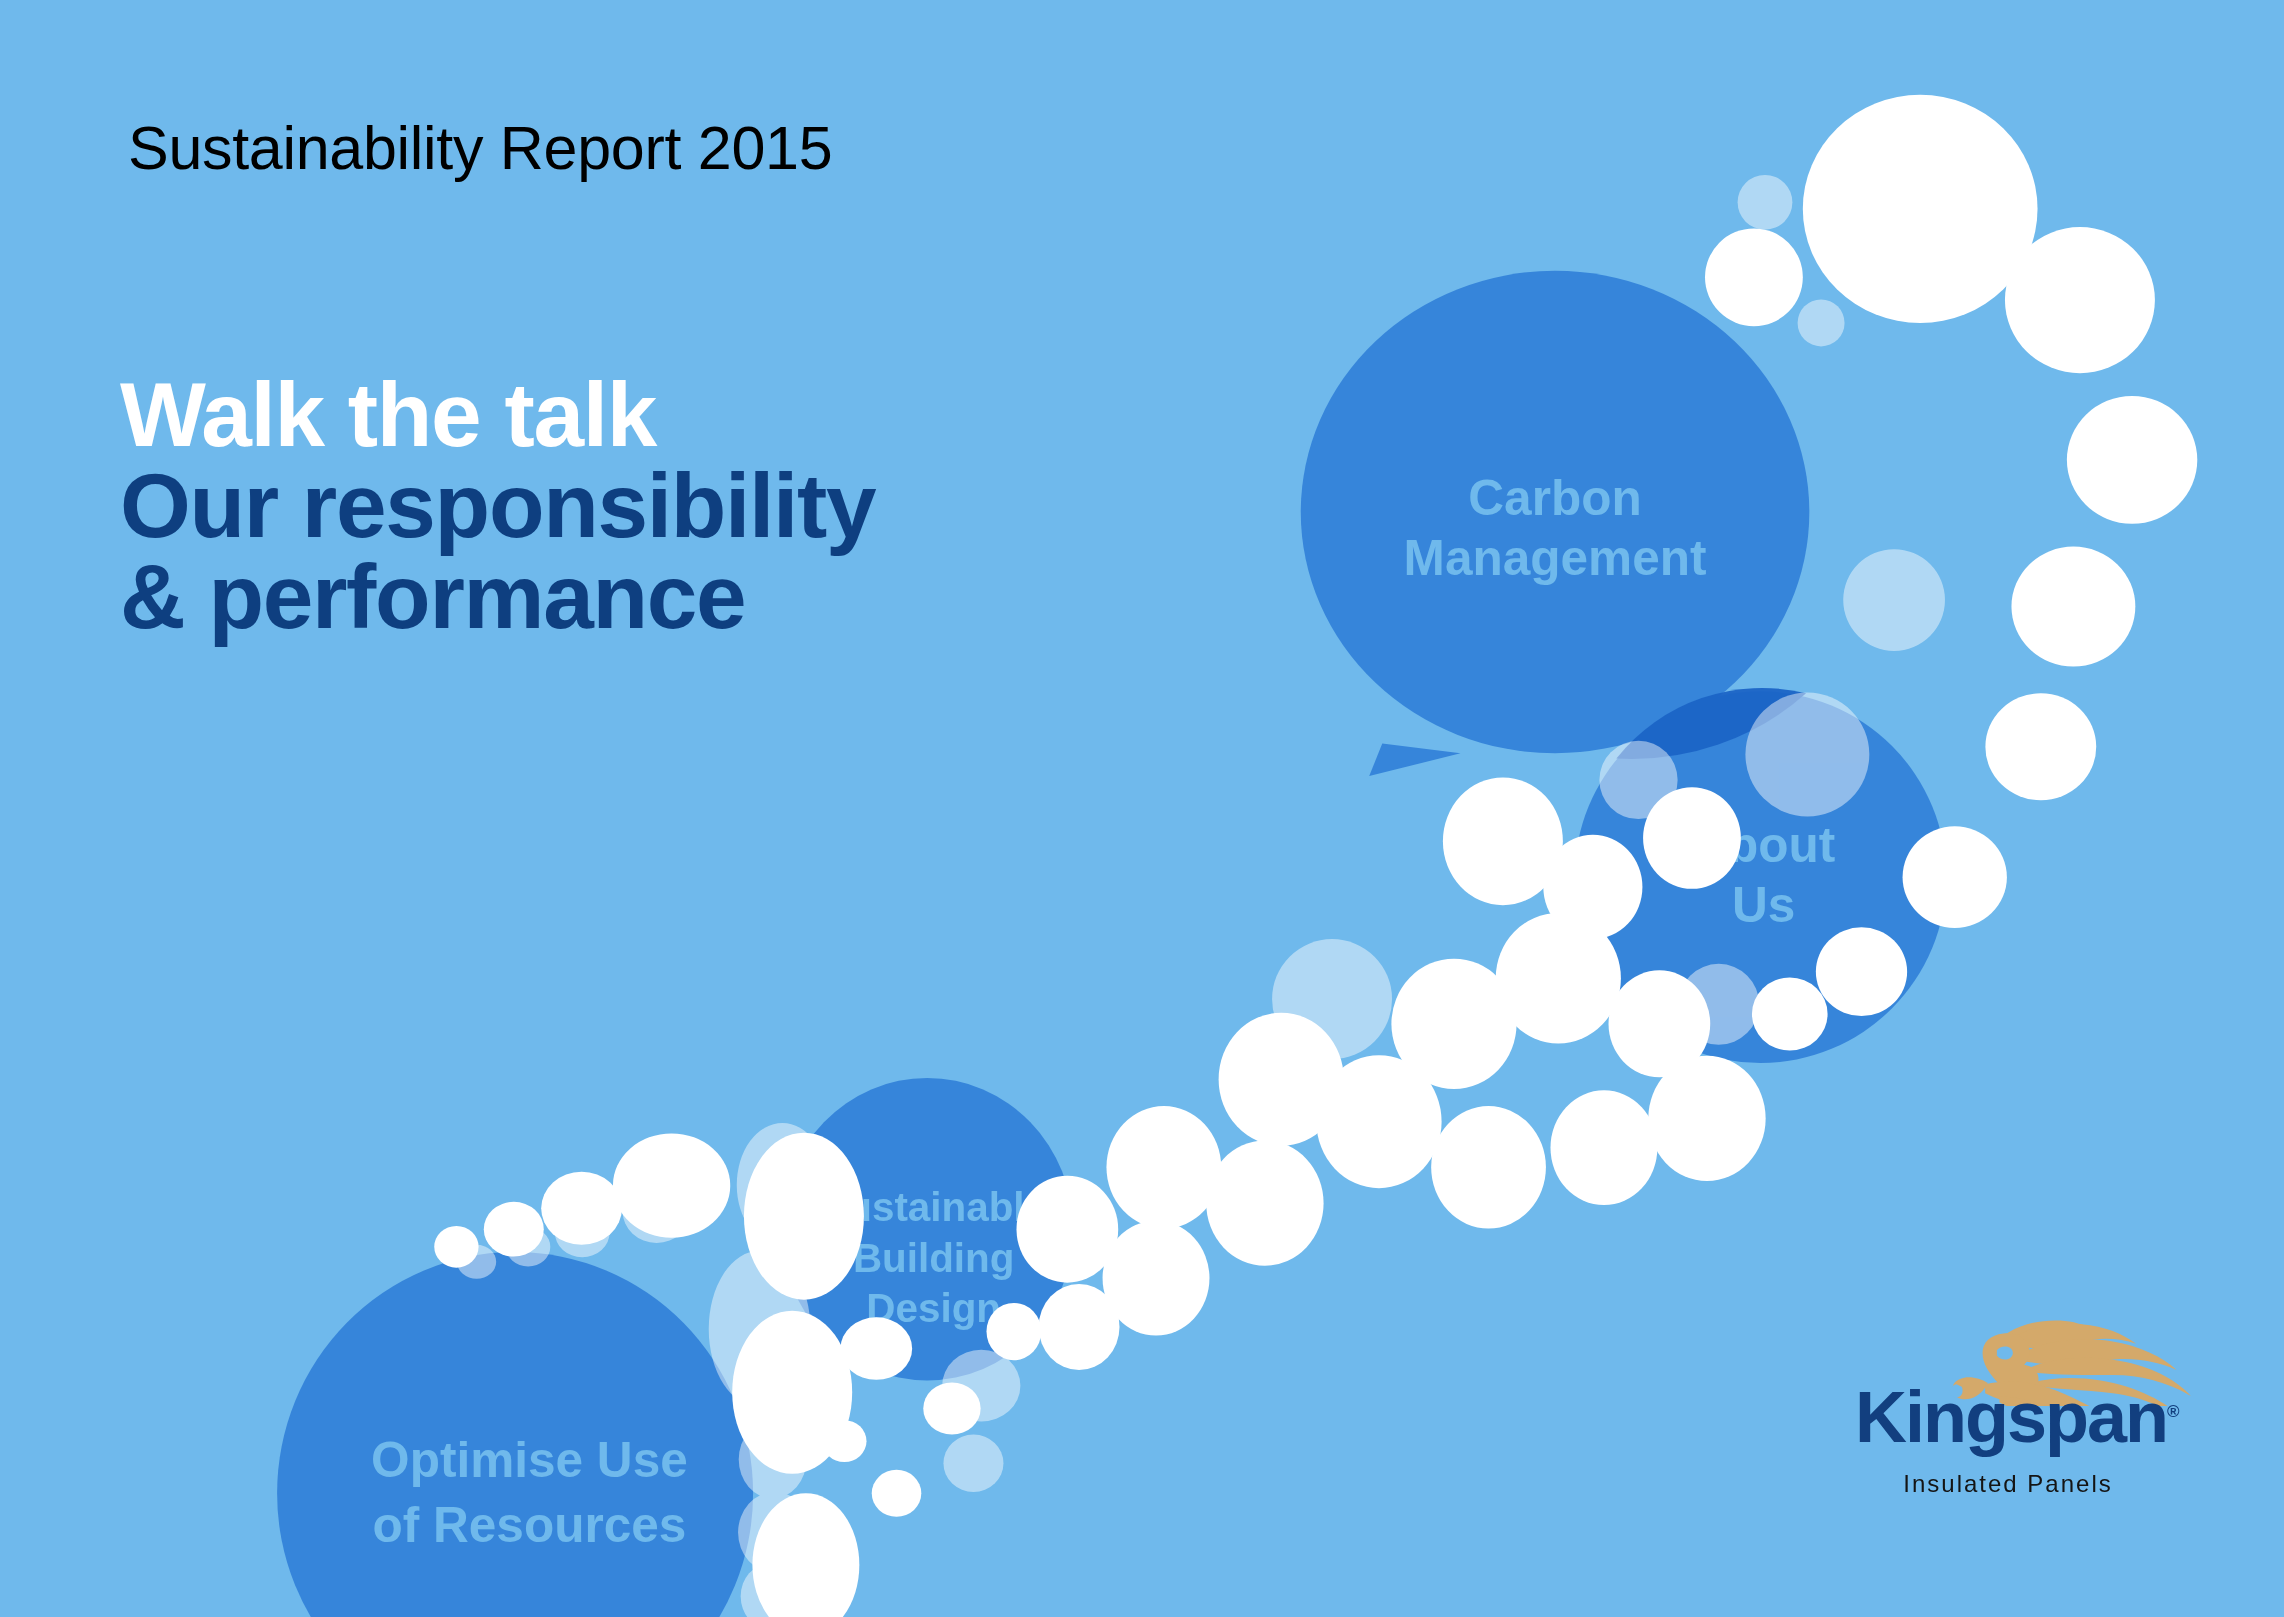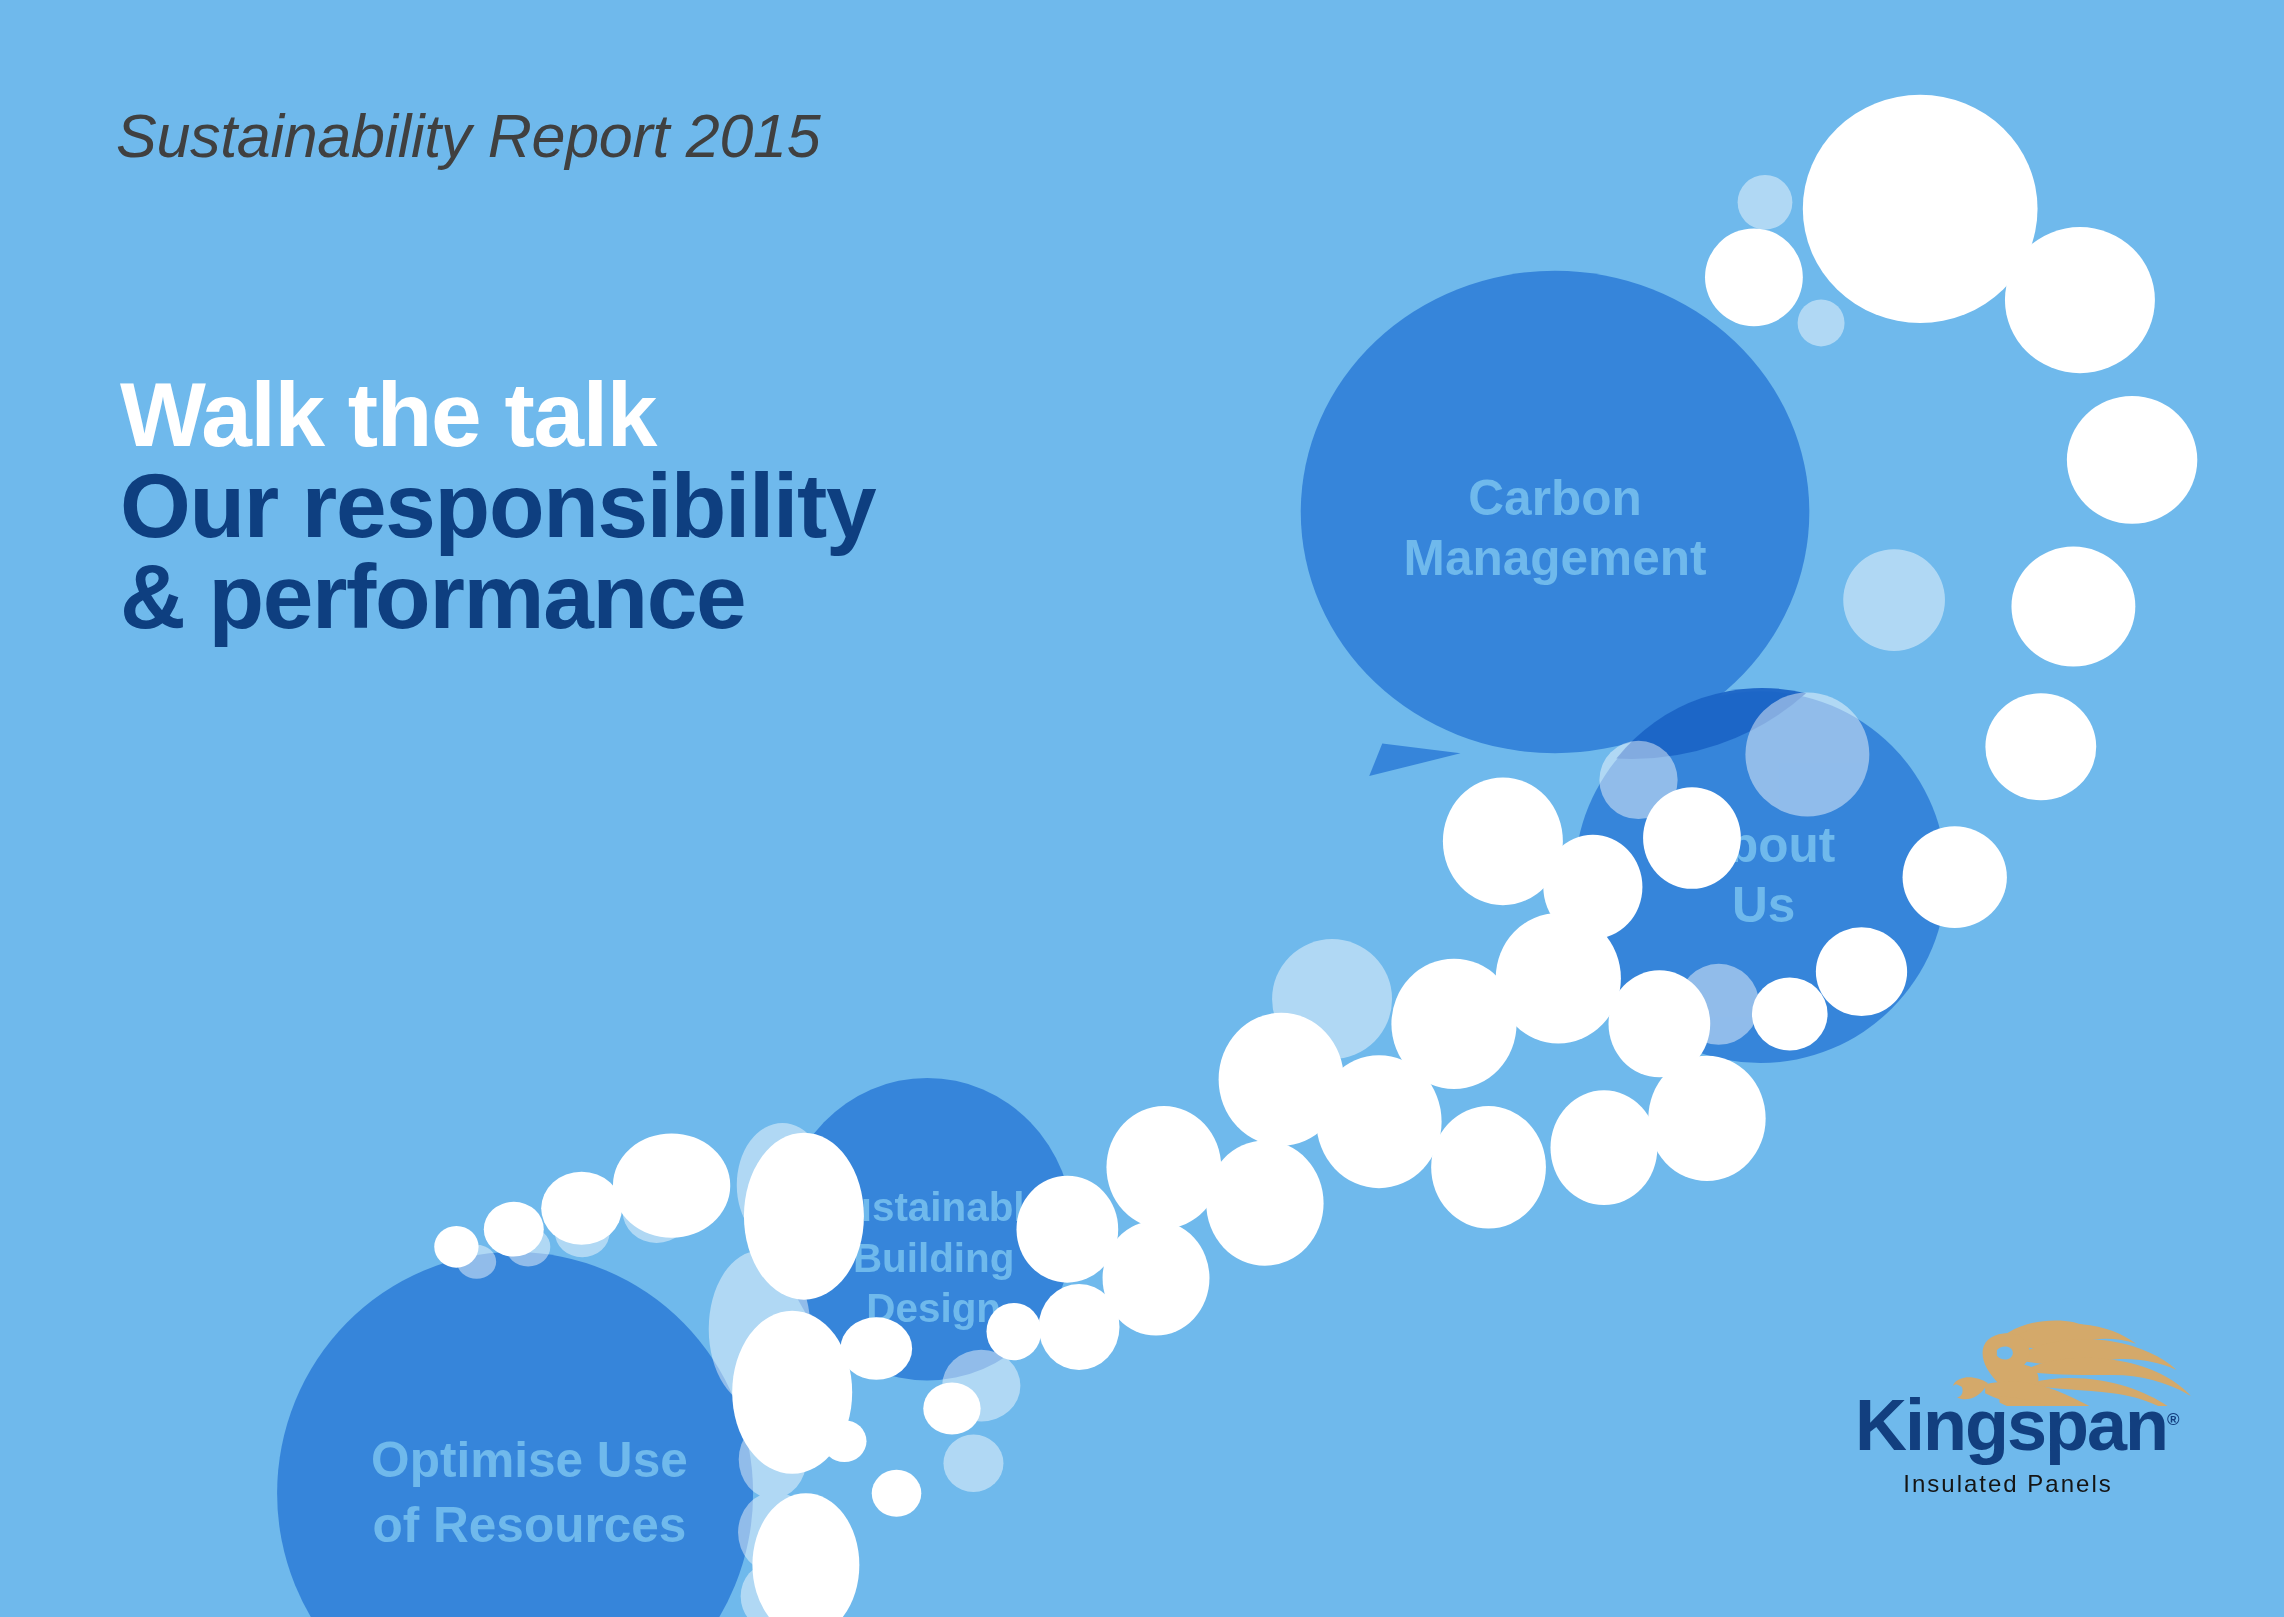--- a/index.html
+++ b/index.html
@@ -20,25 +20,24 @@
   
   #text-block {
     position: absolute;
     left: 116px;
     top: 104px;
     width: 1043px;
   }
   #report-title {
     font-size: 61px;
     font-weight: 400;
-    color: #404040;
+    color: #000000;
     letter-spacing: -0.3px;
     line-height: 1.05;
-    margin: 0;
-    font-style: italic;
+    margin: 12px;
   }
   #report-period {
     font-size: 37px;
     font-weight: 400;
     color: #ffffff;
     line-height: 1.05;
     margin: 14.3px 0 0 0;
   }
   #headline {
     margin: 4px;
@@ -88,21 +87,21 @@
   #logo {
     position: absolute;
     left: 1855px;
     top: 1311px;
     width: 306px;
     height: 196px;
   }
   #logo-wordmark {
     position: absolute;
     left: 0;
-    top: 78px;
+    top: 70px;
     width: 306px;
     text-align: center;
     font-size: 72px;
     font-weight: bold;
     color: #123f7f;
     letter-spacing: -2px;
     line-height: 1;
   }
   #logo-reg {
     font-size: 17px;

